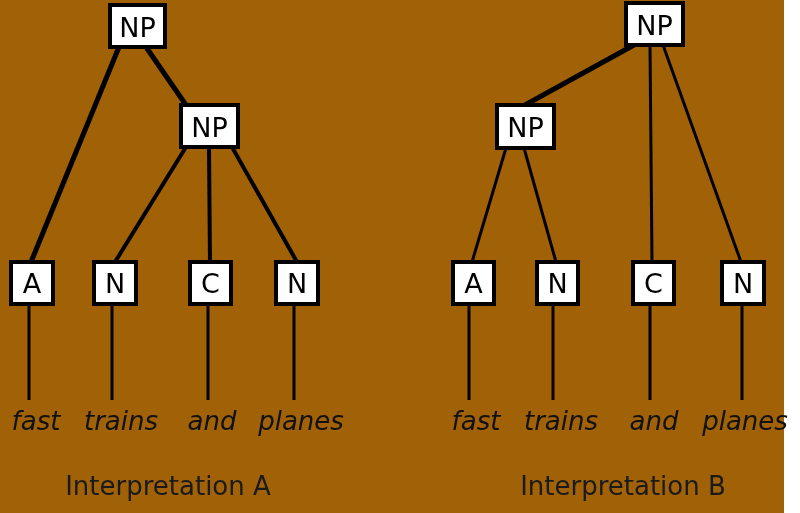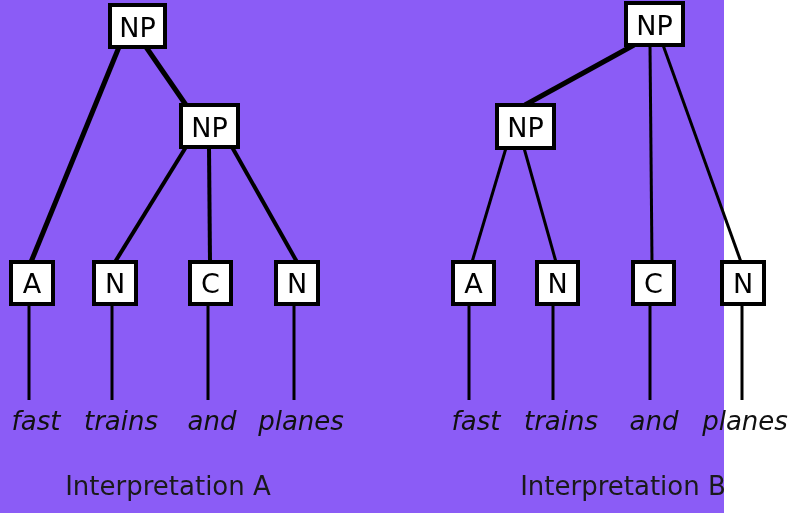--- a/index.html
+++ b/index.html
@@ -8,23 +8,23 @@
     background: #ffffff;
   }
   body {
     width: 800px;
     height: 513px;
     font-family: "DejaVu Sans", sans-serif;
     overflow: hidden;
   }
   #stage {
     position: relative;
-    width: 724px;
+    width: 784px;
     height: 513px;
-    background: #8b5cf6;
+    background: #a16207;
   }
   svg.tree-canvas {
     position: absolute;
     left: 0;
     top: 0;
     width: 800px;
     height: 513px;
     display: block;
   }
   .edge {

